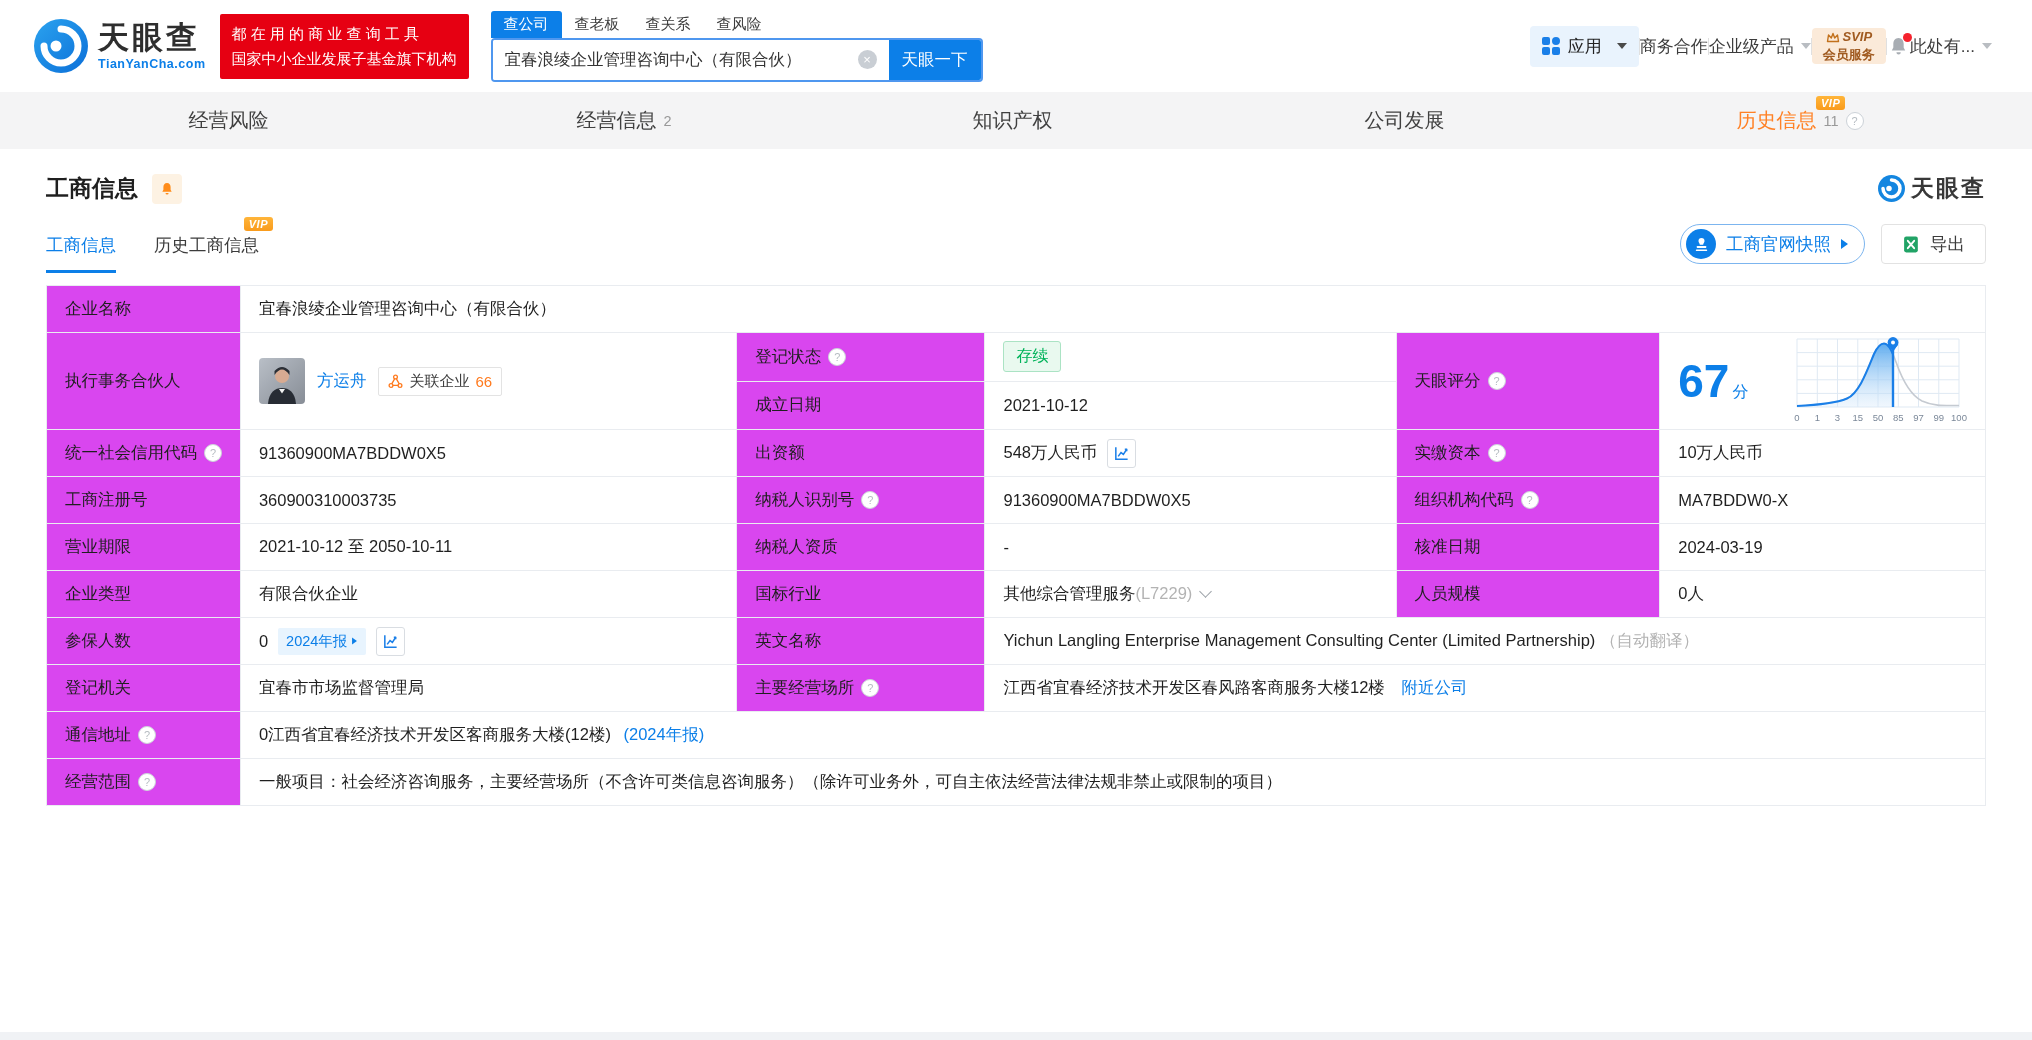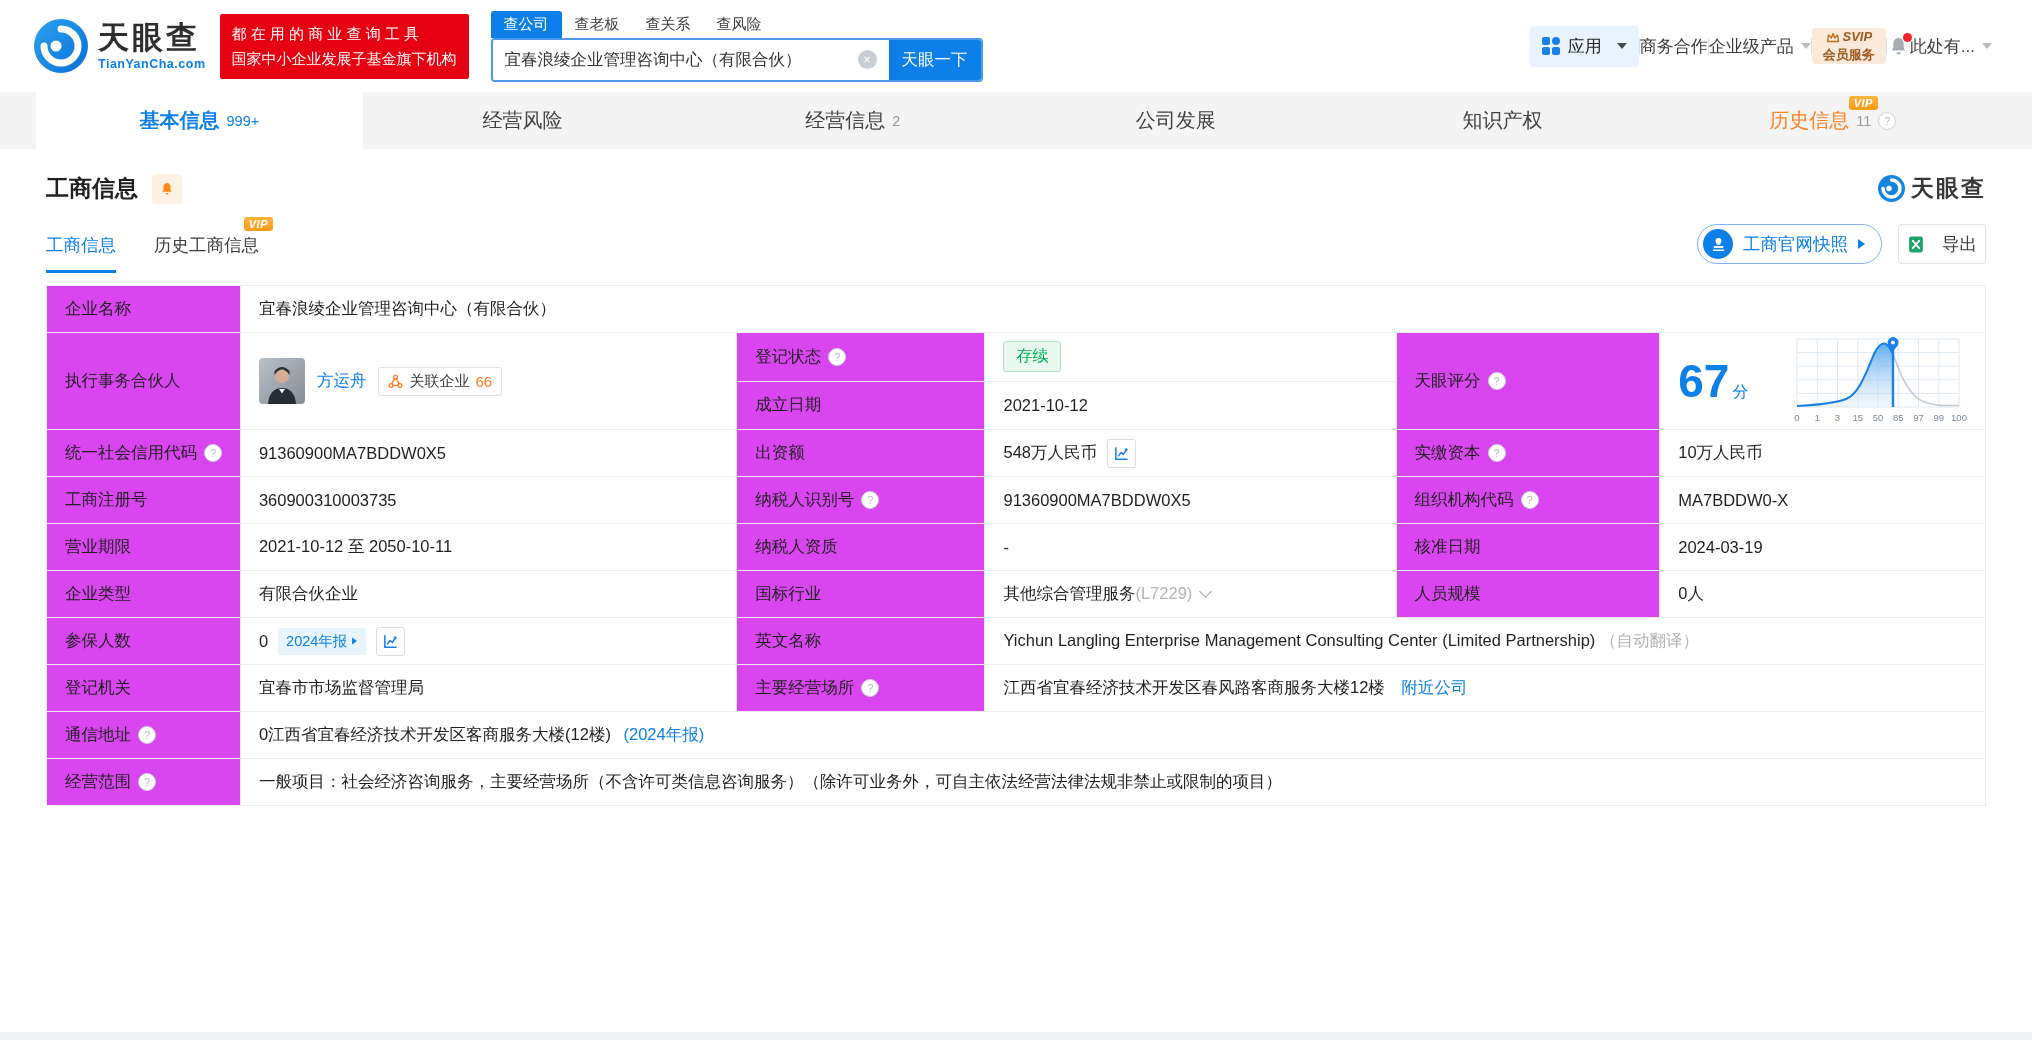--- a/index.html
+++ b/index.html
@@ -71,21 +71,21 @@
     cursor:pointer;position:relative;}
   .subtab.active{color:#0c7fe8;border-bottom-color:#0c7fe8;}
   .subvip{position:absolute;top:-16px;right:-14px;}
   .actions{display:flex;gap:16px;}
   .snapbtn{height:40px;border:1px solid #7cb5ef;border-radius:20px;background:#fff;display:flex;
     align-items:center;gap:10px;padding:0 16px 0 5px;color:#0c7fe8;font-size:17.5px;cursor:pointer;
     font-family:"Liberation Sans","DejaVu Sans",sans-serif;}
   .stampcirc{width:30px;height:30px;border-radius:50%;background:#0c7fe8;display:flex;align-items:center;justify-content:center;}
   .play{width:0;height:0;border-top:5px solid transparent;border-bottom:5px solid transparent;border-left:7px solid #0c7fe8;}
   .exportbtn{height:40px;border:1px solid #e2e2e2;border-radius:4px;background:#fff;display:flex;
-    align-items:center;gap:16px;padding:0 8px;color:#3c3c3c;font-size:17.5px;cursor:pointer;
+    align-items:center;gap:9px;padding:0 20px;color:#3c3c3c;font-size:17.5px;cursor:pointer;
     font-family:"Liberation Sans","DejaVu Sans",sans-serif;}
 
   
   table.info{margin-top:12px;width:100%;border-collapse:collapse;table-layout:fixed;}
   table.info td{border:1px solid #e9ecf0;height:46px;padding:0 18px;font-size:16.5px;color:#1f1f1f;
     white-space:nowrap;overflow:hidden;}
   td.lbl{background:#d946ef;color:#404040;}
   .lblflex{display:flex;align-items:center;gap:7px;}
   .cellflex{display:flex;align-items:center;gap:12px;}
   .link{color:#0c7fe8;cursor:pointer;}
@@ -187,38 +187,34 @@
         <i class="reddot"></i>
       </div>
       <span class="hlink">
         <span>此处有...</span>
         <span class="caret"></span>
       </span>
     </div>
   </header>
 
   <nav class="navbar">
-    <div class="ntab active">
-      <span>基本信息</span>
-      <span class="ncount">999+</span>
-    </div>
     <div class="ntab">
       <span>经营风险</span>
       <span class="ncount"></span>
     </div>
     <div class="ntab">
       <span>经营信息</span>
       <span class="ncount">2</span>
     </div>
     <div class="ntab">
+      <span>知识产权</span>
+      <span class="ncount"></span>
+    </div>
+    <div class="ntab">
       <span>公司发展</span>
-      <span class="ncount"></span>
-    </div>
-    <div class="ntab">
-      <span>知识产权</span>
       <span class="ncount"></span>
     </div>
     <div class="ntab hist">
       <span class="navvip viptag">VIP</span>
       <span>历史信息</span>
       <span class="ncount">11</span>
       <span class="help">?</span>
     </div>
   </nav>
 

